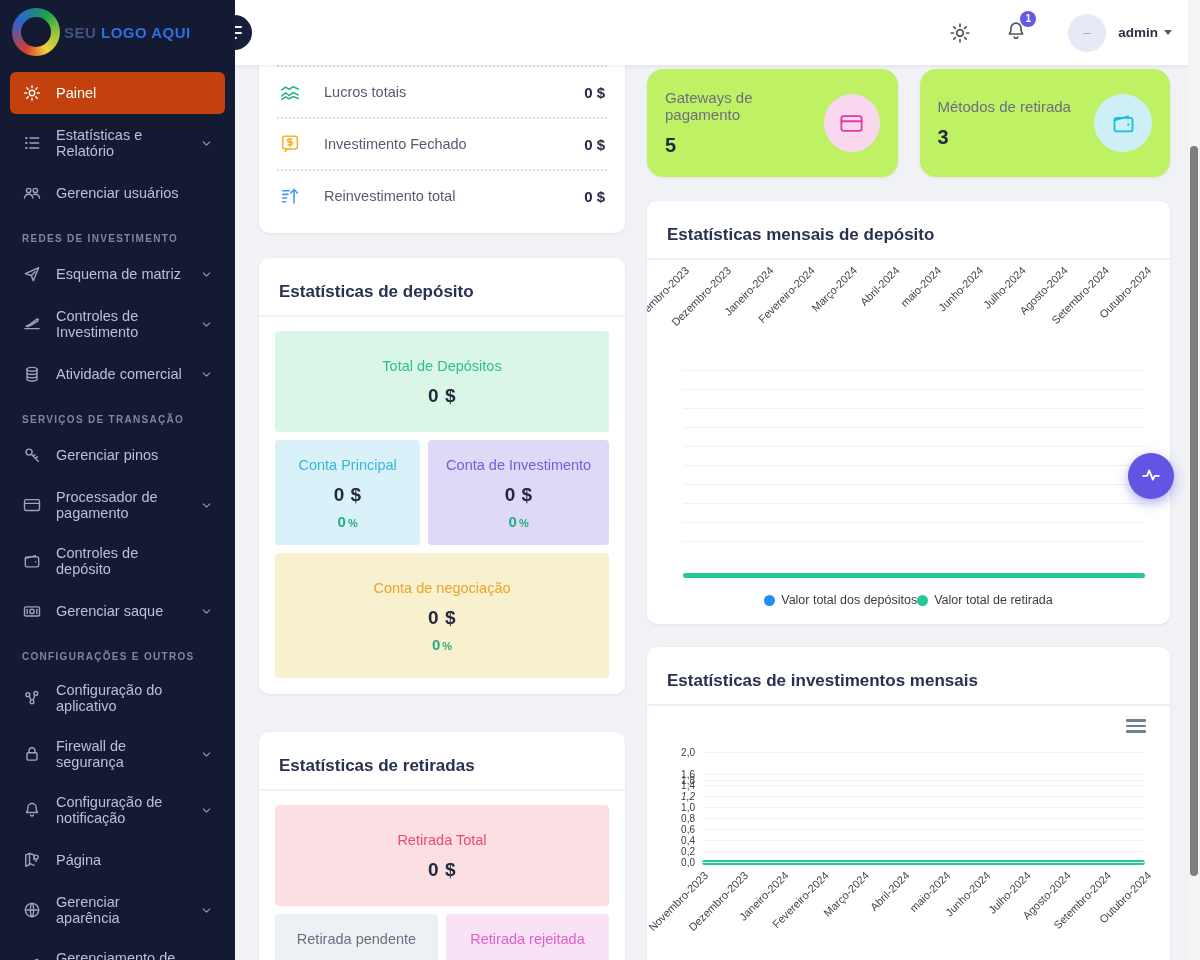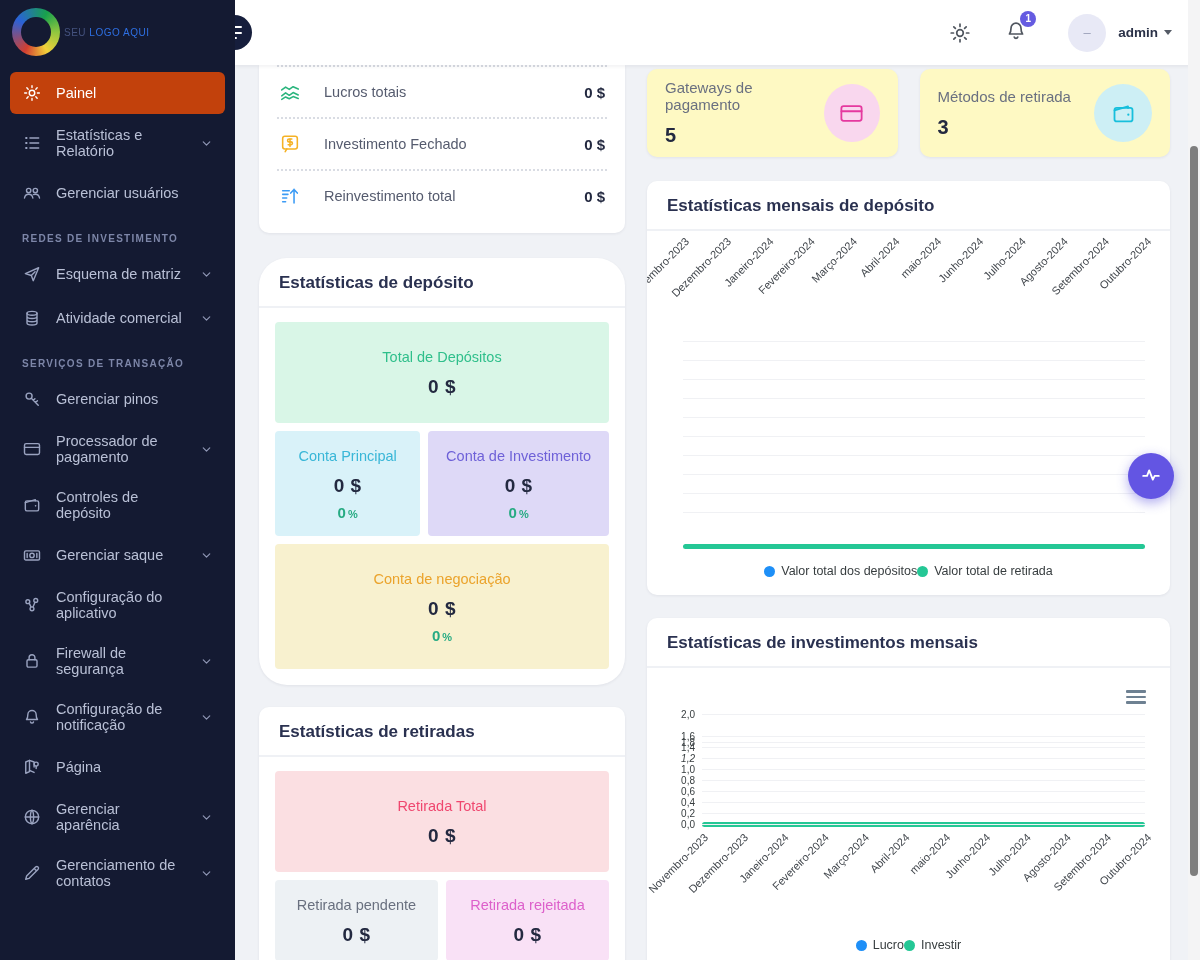--- a/index.html
+++ b/index.html
@@ -6,21 +6,21 @@
   html,body { width:1200px; height:960px; overflow:hidden; background:#f0f2f6;
               font-family:"Liberation Sans", sans-serif; position:relative; }
   svg { fill:none; stroke:currentColor; stroke-width:1.7; stroke-linecap:round; stroke-linejoin:round; }
 
   
   .sidebar { position:fixed; left:0; top:0; width:235px; height:960px; background:#141a32; z-index:20; }
   .logo-row { display:flex; align-items:center; gap:4px; padding:8px 6px 10px 12px; cursor:pointer; }
   .logo-swirl { width:48px; height:48px; border-radius:50%; flex:none; position:relative;
       background:conic-gradient(from 210deg,#d23f31,#2a62d8 95deg,#18a14c 180deg,#8fc63f 240deg,#f2d13a 300deg,#d23f31); }
   .logo-swirl::after { content:''; position:absolute; inset:9px; background:#141a32; border-radius:50%; }
-  .logo-text { font-size:10px; font-weight:normal; letter-spacing:.5px; white-space:nowrap; }
+  .logo-text { font-size:15px; font-weight:bold; letter-spacing:.5px; white-space:nowrap; }
   .logo-text .seu { color:#44527e; }
   .logo-text .aqui { color:#2e6fe2; }
   .nav { padding:4px 10px; }
   .nav-section { font-size:10px; font-weight:bold; letter-spacing:1.3px; color:#7d86a8; padding:17px 12px 7px; }
   .nav-item { display:flex; align-items:center; gap:14px; padding:11px 12px; margin:2px 0; border-radius:6px;
               color:#b9c0d6; font-size:14.5px; cursor:pointer; }
   .nav-item .nav-icon { width:20px; height:20px; color:#9aa3c0; flex:none; display:flex; }
   .nav-item .nav-icon svg { width:100%; height:100%; }
   .nav-item.active { background:#c2410c; color:#fff; }
   .nav-item.active .nav-icon { color:#fff; }
@@ -50,21 +50,21 @@
                 font-size:13.5px; font-weight:bold; cursor:pointer; }
   .caret { width:0; height:0; border-left:4px solid transparent; border-right:4px solid transparent;
            border-top:5px solid #555b66; }
 
   
   .content { position:absolute; left:235px; top:65px; right:12px; bottom:0;
              padding:0 18px 0 24px; display:flex; gap:22px; overflow:hidden; }
   .col-left { width:366px; flex:none; }
   .col-right { flex:1; min-width:0; }
   .card { background:#fff; border-radius:10px; box-shadow:0 1px 3px rgba(30,35,60,.07); }
-  .card-head { padding:15px 20px 13px; border-bottom:2px solid #eff1f5; }
+  .card-head { padding:24px 20px 13px; border-bottom:2px solid #eff1f5; }
   .card-title { font-size:17px; font-weight:bold; color:#2a3150; }
   .card-body { padding:14px 16px 16px; }
 
   
   .totals-card { border-radius:0 0 10px 10px; padding:0 18px 12px; margin-bottom:25px; }
   .stat-row { display:flex; align-items:center; gap:23px; padding:14px 2px; border-top:2px dotted #d9dce3; }
   .stat-row .s-icon { width:22px; height:22px; flex:none; }
   .stat-row .s-icon svg { width:100%; height:100%; }
   .stat-label { color:#555b6e; font-size:14.5px; }
   .stat-value { margin-left:auto; color:#232940; font-weight:bold; font-size:15px; }
@@ -78,25 +78,25 @@
   .pct-unit { font-size:11px; margin-left:2px; }
   .p-green  { background:#d9f6e7; } .p-green  .panel-label { color:#2fbf8b; }
   .p-cyan   { background:#d9f2f9; } .p-cyan   .panel-label { color:#38b6d7; }
   .p-purple { background:#ded9f7; } .p-purple .panel-label { color:#6e61d8; }
   .p-yellow { background:#f8f1cf; } .p-yellow .panel-label { color:#eba32b; }
   .p-pink   { background:#fbdfe2; } .p-pink   .panel-label { color:#ef476f; }
   .p-gray   { background:#edf1f4; } .p-gray   .panel-label { color:#69707f; }
   .p-rose   { background:#f9e1f6; } .p-rose   .panel-label { color:#dd60cb; }
   .two-col { display:grid; grid-template-columns:43.5% 1fr; gap:8px; margin:8px 0; }
   .two-col.even { grid-template-columns:1fr 1fr; }
-  .deposit-card { margin-bottom:22px;border-radius:28px; }
+  .deposit-card { margin-bottom:38px; }
 
   
   .summary-row { display:flex; gap:22px; padding-top:4px; margin-bottom:24px; }
-  .summary-card { flex:1; background:#fef9c3; border-radius:10px; height:88px; padding:13px 18px;
+  .summary-card { flex:1; background:#bef264; border-radius:16px; height:108px; padding:13px 18px;
                   display:flex; align-items:center; justify-content:space-between;
                   box-shadow:0 1px 3px rgba(30,35,60,.07); }
   .sc-label { color:#6a7080; font-size:15px; margin-bottom:11px; }
   .sc-value { color:#232940; font-size:20px; font-weight:bold; }
   .sc-icon { width:58px; height:58px; border-radius:50%; display:flex; align-items:center; justify-content:center; }
   .sc-icon svg { width:27px; height:27px; stroke-width:1.6; }
 
   
   .chart-card { margin-bottom:23px; overflow:hidden; position:relative; }
   .chart-area { margin:0 25px 0 36px; position:relative; }
@@ -188,20 +188,32 @@
           </svg>
         </span>
     <span class="nav-label">Esquema de matriz</span>
     <span class="nav-chevron"><svg viewBox="0 0 24 24">
             <path d="M6 9l6 6 6-6"></path>
           </svg></span>
   </div>
       <div class="nav-item">
     <span class="nav-icon">
           <svg viewBox="0 0 24 24">
+            <path d="M3.5 17.5h17"></path>
+            <path d="M5 14.5l4.5-2 8.5-6.4c.8-.5 1.7.1 1.4 1l-.5 1.5-6.4 3.9-5.5 2.5-2-.5z"></path>
+          </svg>
+        </span>
+    <span class="nav-label">Controles de Investimento</span>
+    <span class="nav-chevron"><svg viewBox="0 0 24 24">
+            <path d="M6 9l6 6 6-6"></path>
+          </svg></span>
+  </div>
+      <div class="nav-item">
+    <span class="nav-icon">
+          <svg viewBox="0 0 24 24">
             <ellipse cx="12" cy="6.3" rx="6" ry="2.3"></ellipse>
             <path d="M6 6.3v3.9c0 1.3 2.7 2.3 6 2.3s6-1 6-2.3V6.3M6 10.2v3.9c0 1.3 2.7 2.3 6 2.3s6-1 6-2.3v-3.9M6 14.1V18c0 1.3 2.7 2.3 6 2.3s6-1 6-2.3v-3.9"></path>
           </svg>
         </span>
     <span class="nav-label">Atividade comercial</span>
     <span class="nav-chevron"><svg viewBox="0 0 24 24">
             <path d="M6 9l6 6 6-6"></path>
           </svg></span>
   </div>
       <div class="nav-section">SERVIÇOS DE TRANSAÇÃO</div>
@@ -248,20 +260,21 @@
             <rect x="3" y="7" width="18" height="11" rx="1.6"></rect>
             <circle cx="12" cy="12.5" r="2.6"></circle>
             <path d="M6.2 10v5M17.8 10v5"></path>
           </svg>
         </span>
     <span class="nav-label">Gerenciar saque</span>
     <span class="nav-chevron"><svg viewBox="0 0 24 24">
             <path d="M6 9l6 6 6-6"></path>
           </svg></span>
   </div>
+      <div class="nav-section">CONFIGURAÇÕES E OUTROS</div>
       <div class="nav-item">
     <span class="nav-icon">
           <svg viewBox="0 0 24 24">
             <circle cx="7" cy="8" r="2.3"></circle>
             <circle cx="16.5" cy="6.5" r="2.3"></circle>
             <circle cx="12" cy="16.5" r="2.3"></circle>
             <path d="M8.6 9.8l2.2 4.5M15.6 8.6l-2.4 5.7"></path>
           </svg>
         </span>
     <span class="nav-label">Configuração do aplicativo</span>

